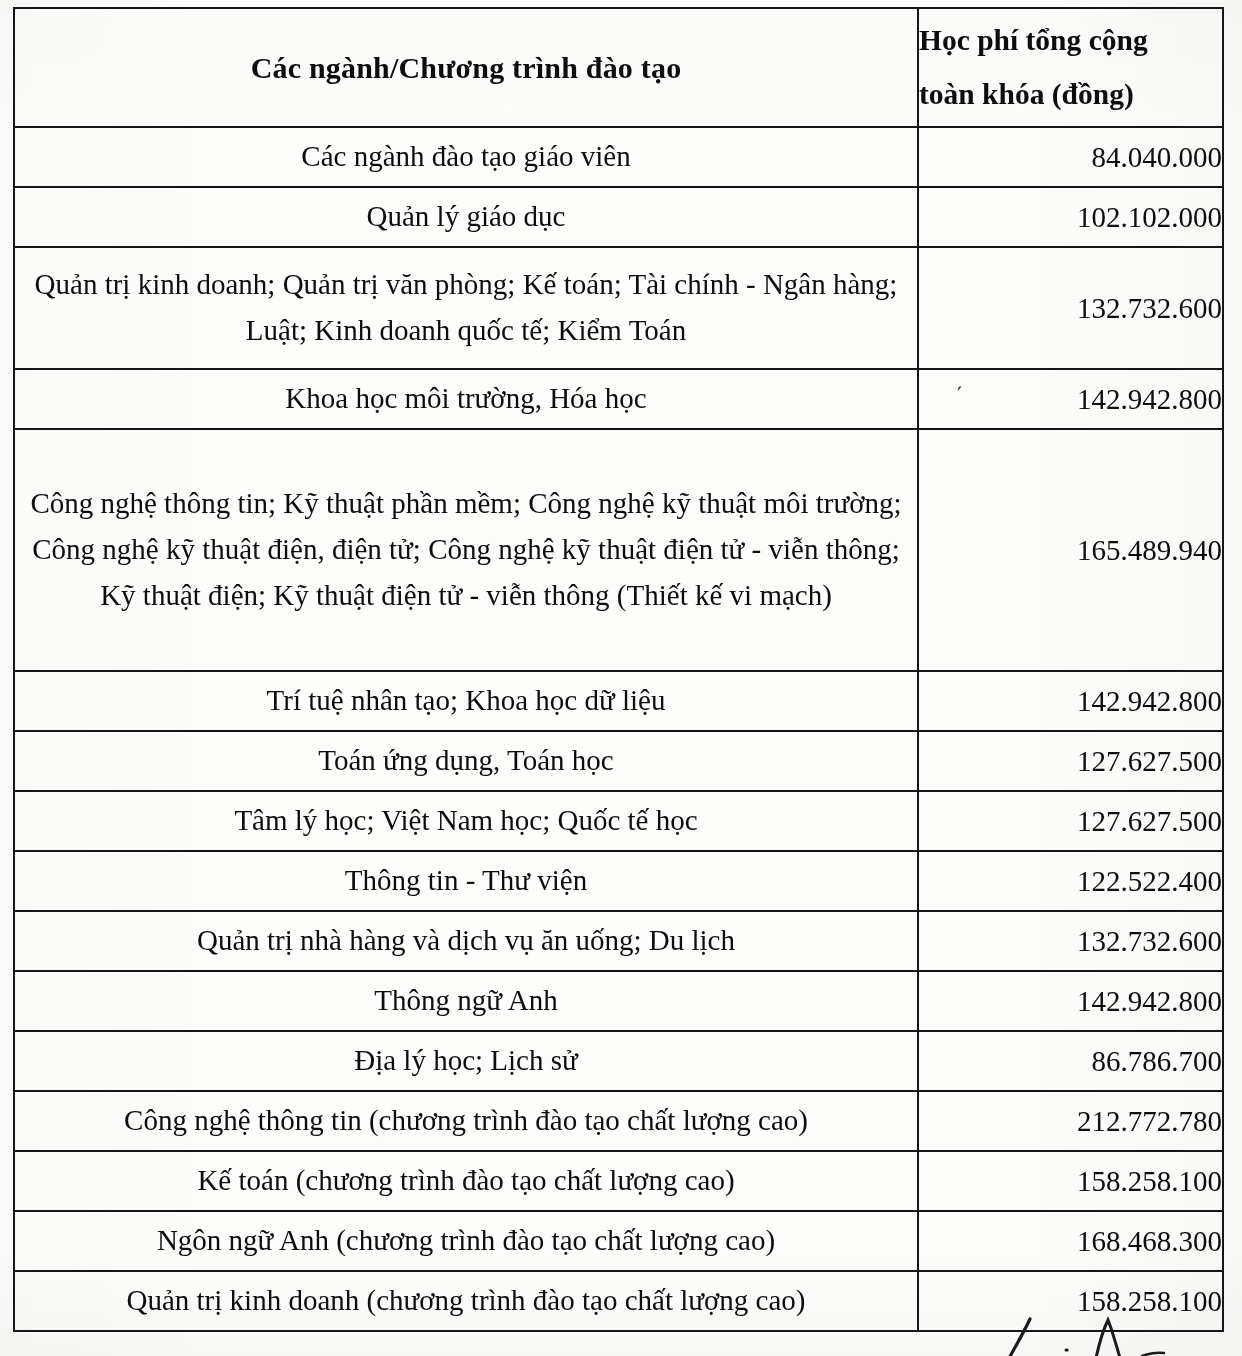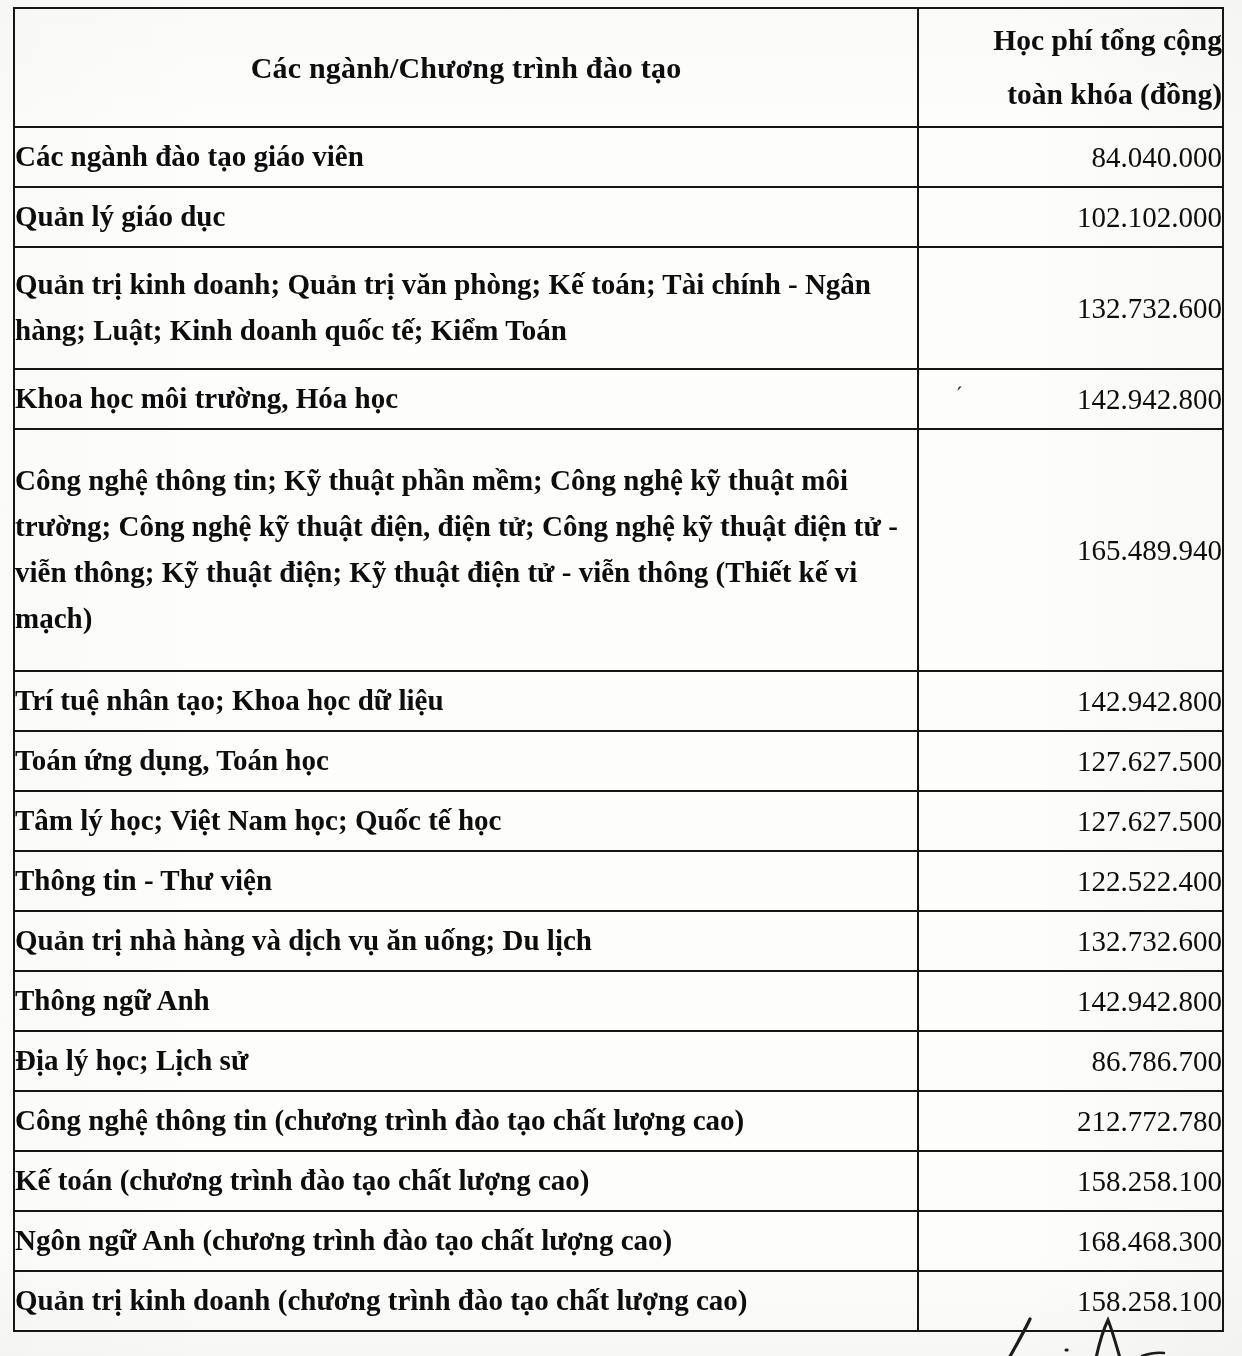--- a/index.html
+++ b/index.html
@@ -63,35 +63,34 @@
   }
   .hdr-program {
     text-align: center;
     font-weight: bold;
     font-size: 30px;
     letter-spacing: 0.2px;
     height: 117px;
     padding: 0 14px;
   }
   .hdr-fee {
-    text-align: right;
+    text-align: left;
     font-weight: bold;
     font-size: 29.5px;
     line-height: 1.82;
     padding: 6px 10px 10px 10px;
   }
   .hdr-fee .l1, .hdr-fee .l2 { display: block; }
 
   
   td.program {
     font-size: 29px;
     line-height: 1.58;
     padding: 9px 12px 9px 14px;
-    text-align: left;
-    font-weight: bold;
+    text-align: center;
   }
   td.fee {
     font-size: 29px;
     text-align: right;
     padding: 9px 20px 9px 10px;
     white-space: nowrap;
     position: relative;
     border-radius: 21px;
   }
 

